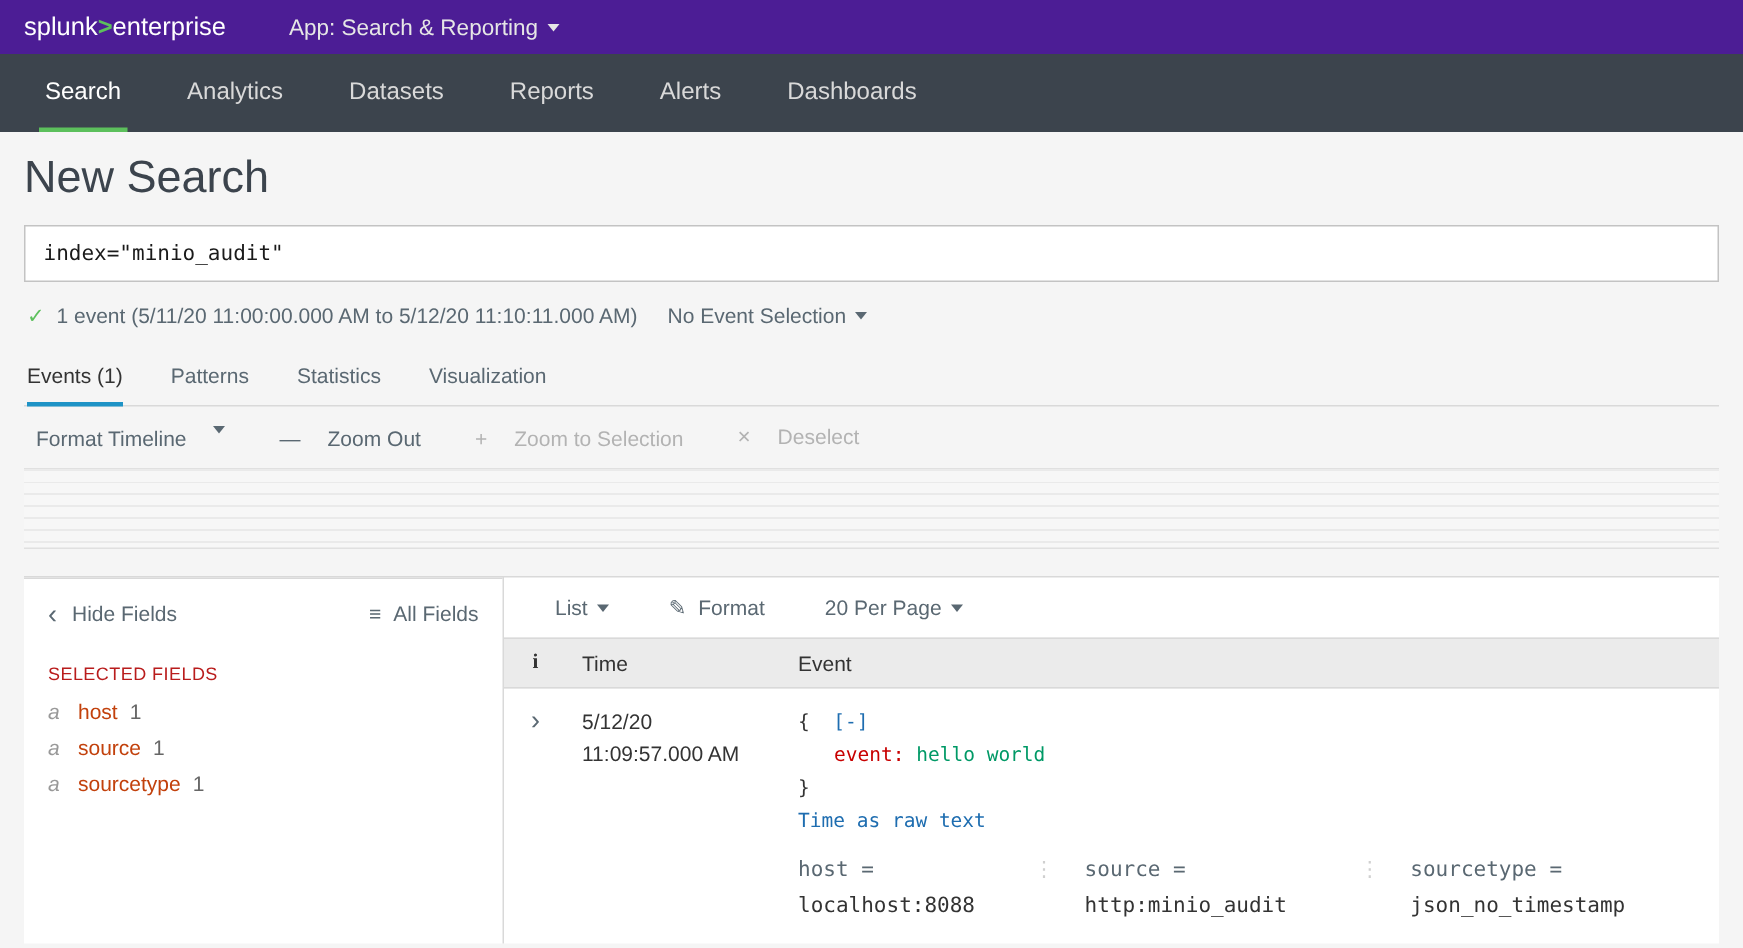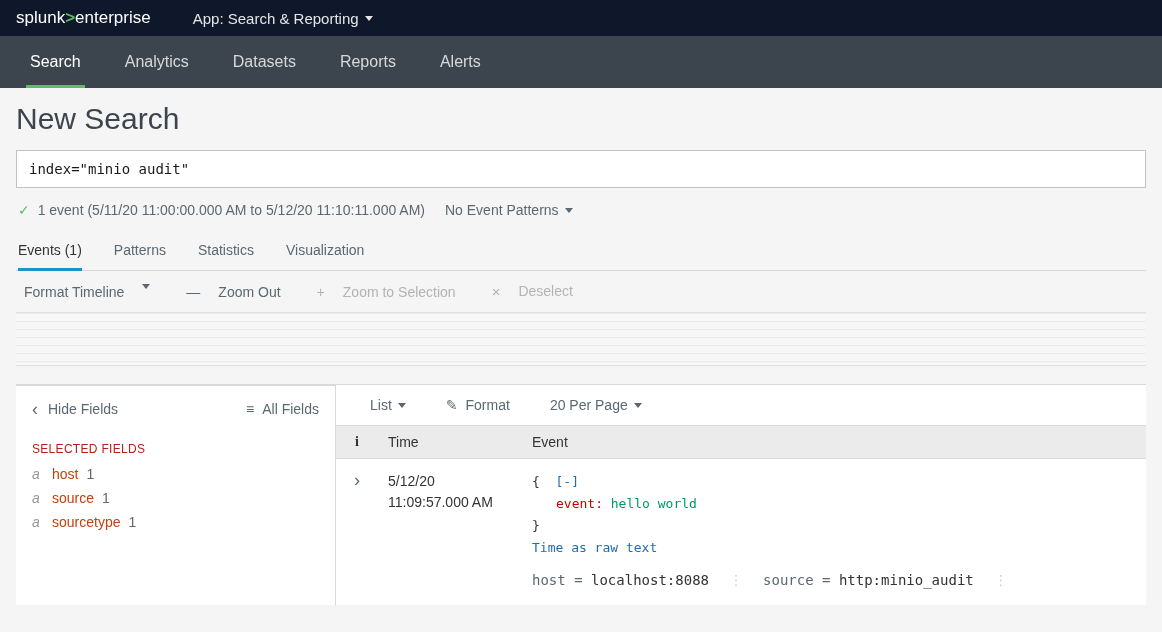--- a/index.html
+++ b/index.html
@@ -6,21 +6,21 @@
   body {
     font-family: "Helvetica Neue", Helvetica, Arial, sans-serif;
     font-size: 14px;
     color: #333;
     background: #f5f5f5;
     width: 1162px;
     height: 632px;
     overflow: hidden;
   }
   .topbar {
-    background: #0f172a;
+    background: #4c1d95;
     height: 36px;
     display: flex;
     align-items: center;
     padding: 0 16px;
     color: #ccc;
   }
   .logo { font-size: 17px; font-weight: 500; color: #fff; }
   .logo .g { color: #5cc05c; font-weight: 600; }
   .app-selector {
     margin-left: 42px;
@@ -201,34 +201,35 @@
     <span class="caret-down"></span>
   </div>
 </div>
 
 <div class="subnav">
   <div class="subnav-item active">Search</div>
   <div class="subnav-item">Analytics</div>
   <div class="subnav-item">Datasets</div>
   <div class="subnav-item">Reports</div>
   <div class="subnav-item">Alerts</div>
+  <div class="subnav-item">Dashboards</div>
 </div>
 
 <div class="content">
   <h1>New Search</h1>
 
   <input class="search-box" type="text" value="index=&quot;minio_audit&quot;" style="">
 
   <div class="status-row">
     <div>
       <span class="status-check">✓</span>
       <span>1 event (5/11/20 11:00:00.000 AM to 5/12/20 11:10:11.000 AM)</span>
     </div>
     <div class="sampling">
-      <span>No Event Patterns</span>
+      <span>No Event Selection</span>
       <span class="caret-down"></span>
     </div>
   </div>
 
   <div class="tabs">
     <div class="tab active">Events (1)</div>
     <div class="tab">Patterns</div>
     <div class="tab">Statistics</div>
     <div class="tab">Visualization</div>
   </div>
@@ -329,19 +330,22 @@
           <div><span class="raw-link">Time as raw text</span></div>
           <div class="meta-line">
             <span class="pair">
               <span class="k">host = </span><span class="v">localhost:8088</span>
             </span>
             <span class="sep">⋮</span>
             <span class="pair">
               <span class="k">source = </span><span class="v">http:minio_audit</span>
             </span>
             <span class="sep">⋮</span>
+            <span class="pair">
+              <span class="k">sourcetype = </span><span class="v">json_no_timestamp</span>
+            </span>
           </div>
         </div>
       </div>
 
     </div>
   </div>
 </div>
 
 </body></html>

